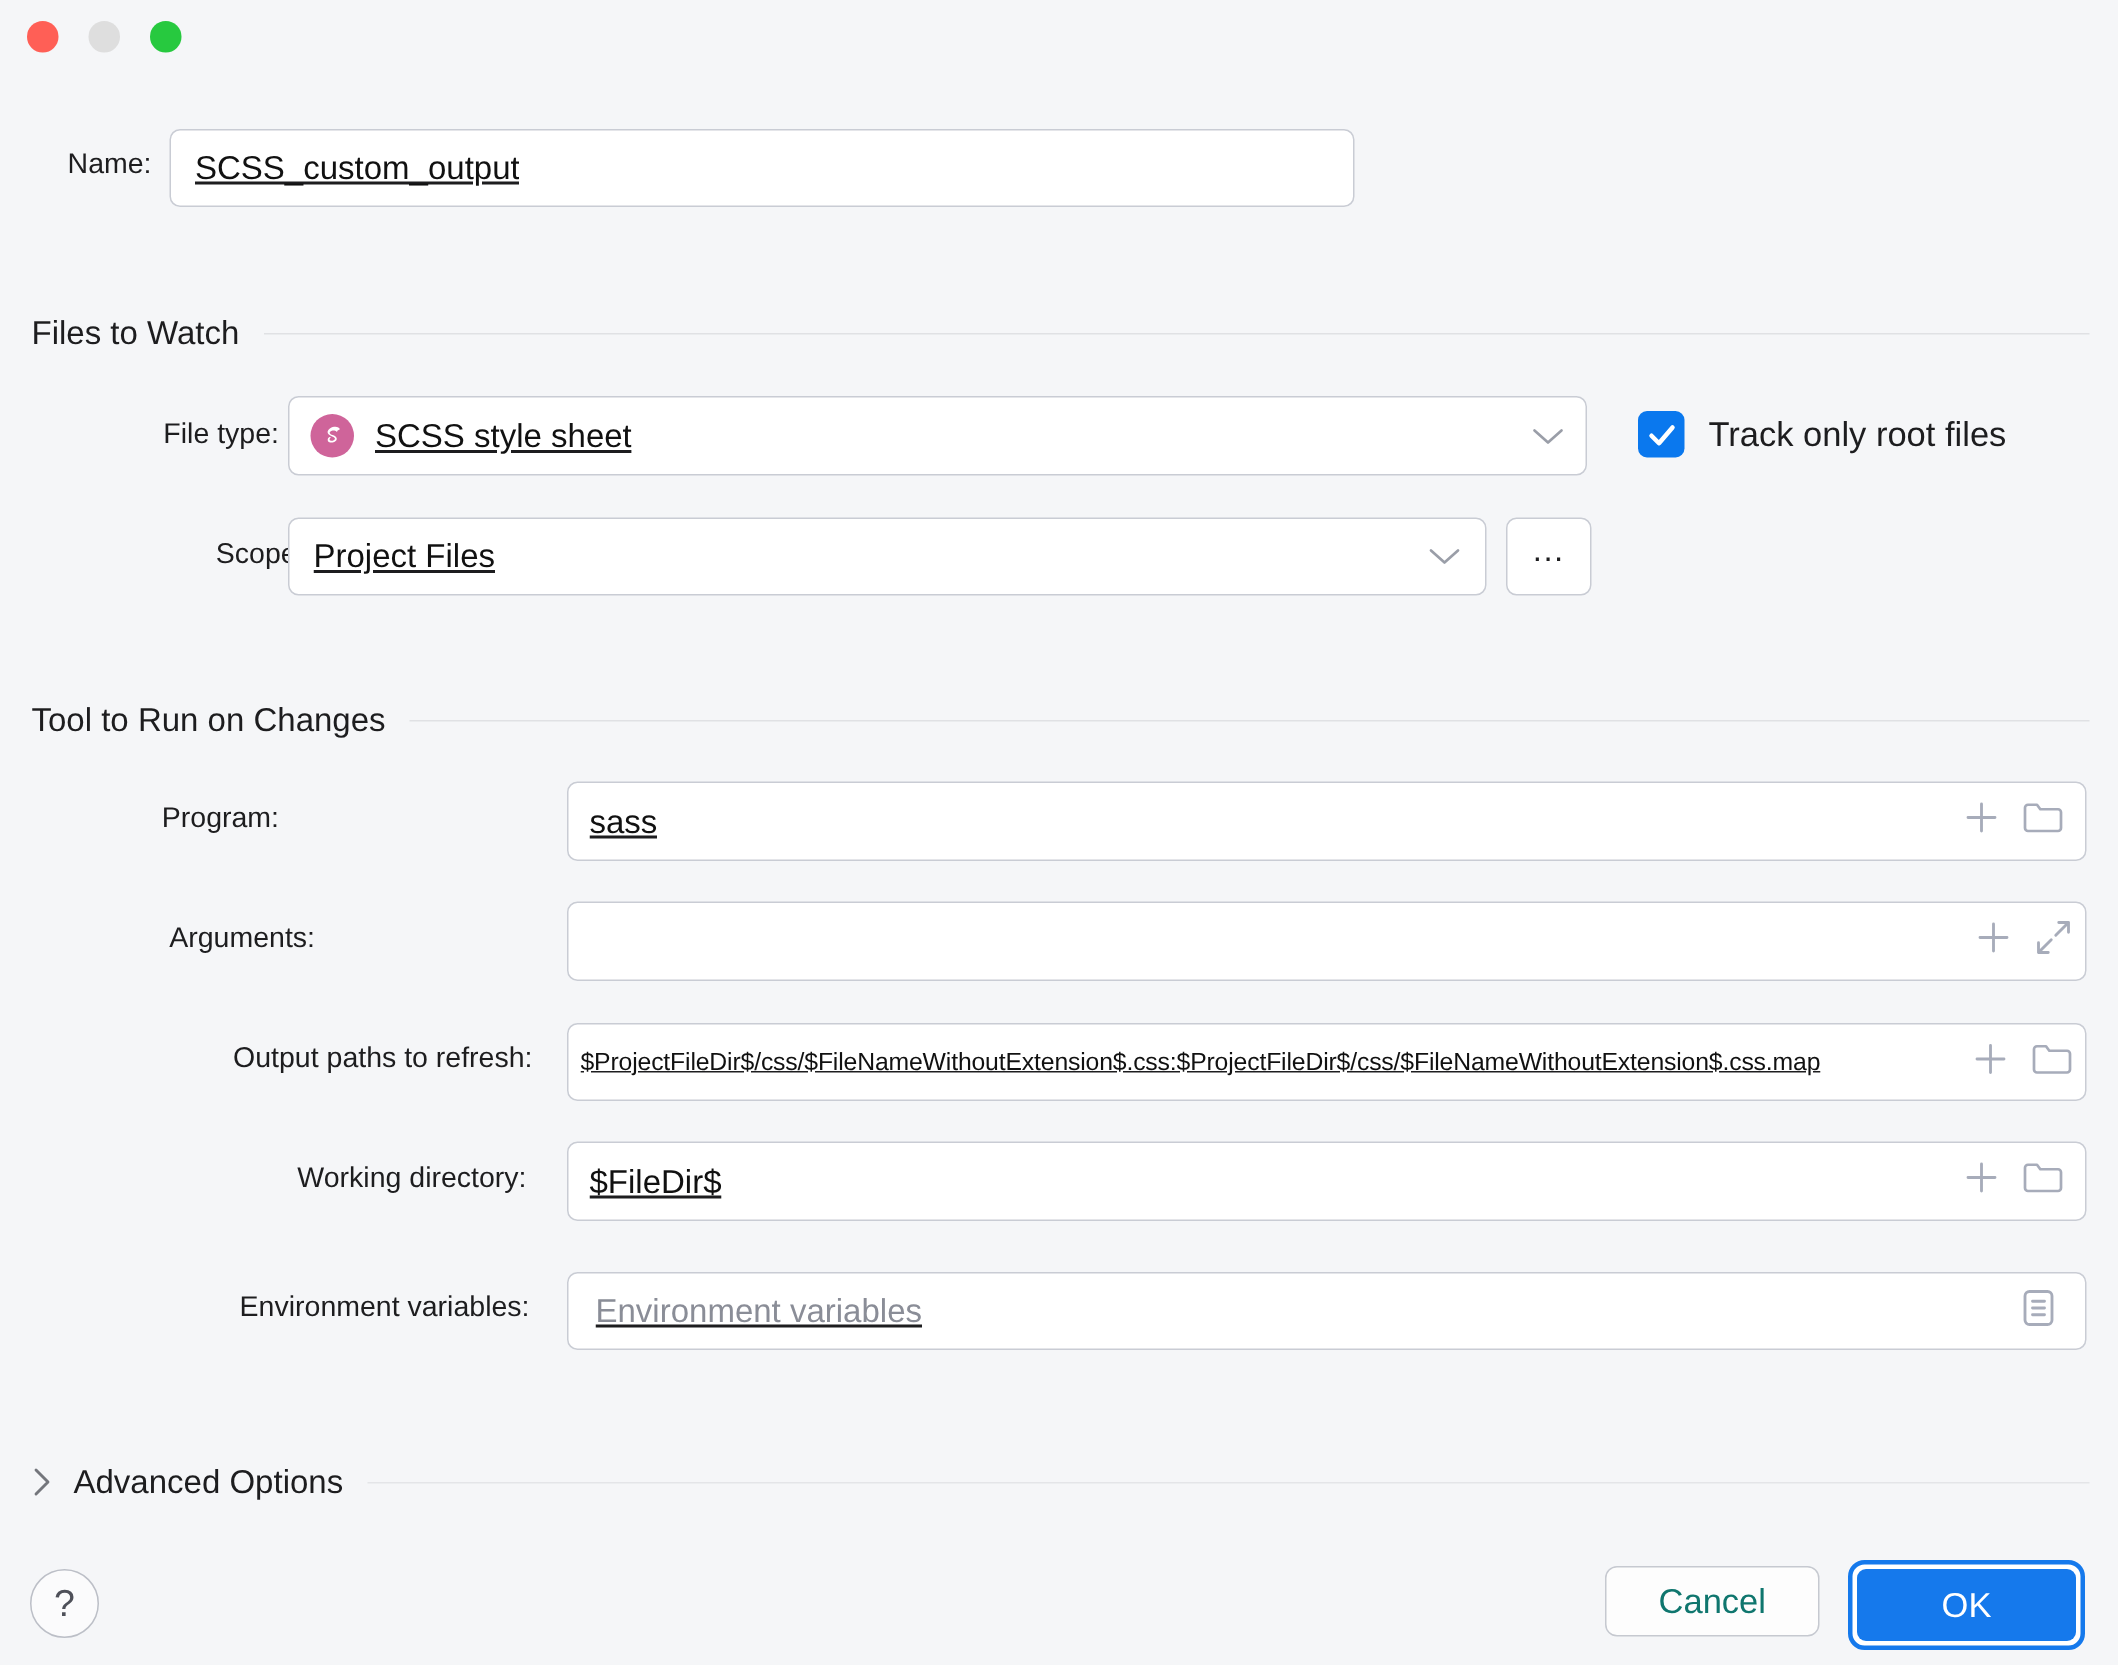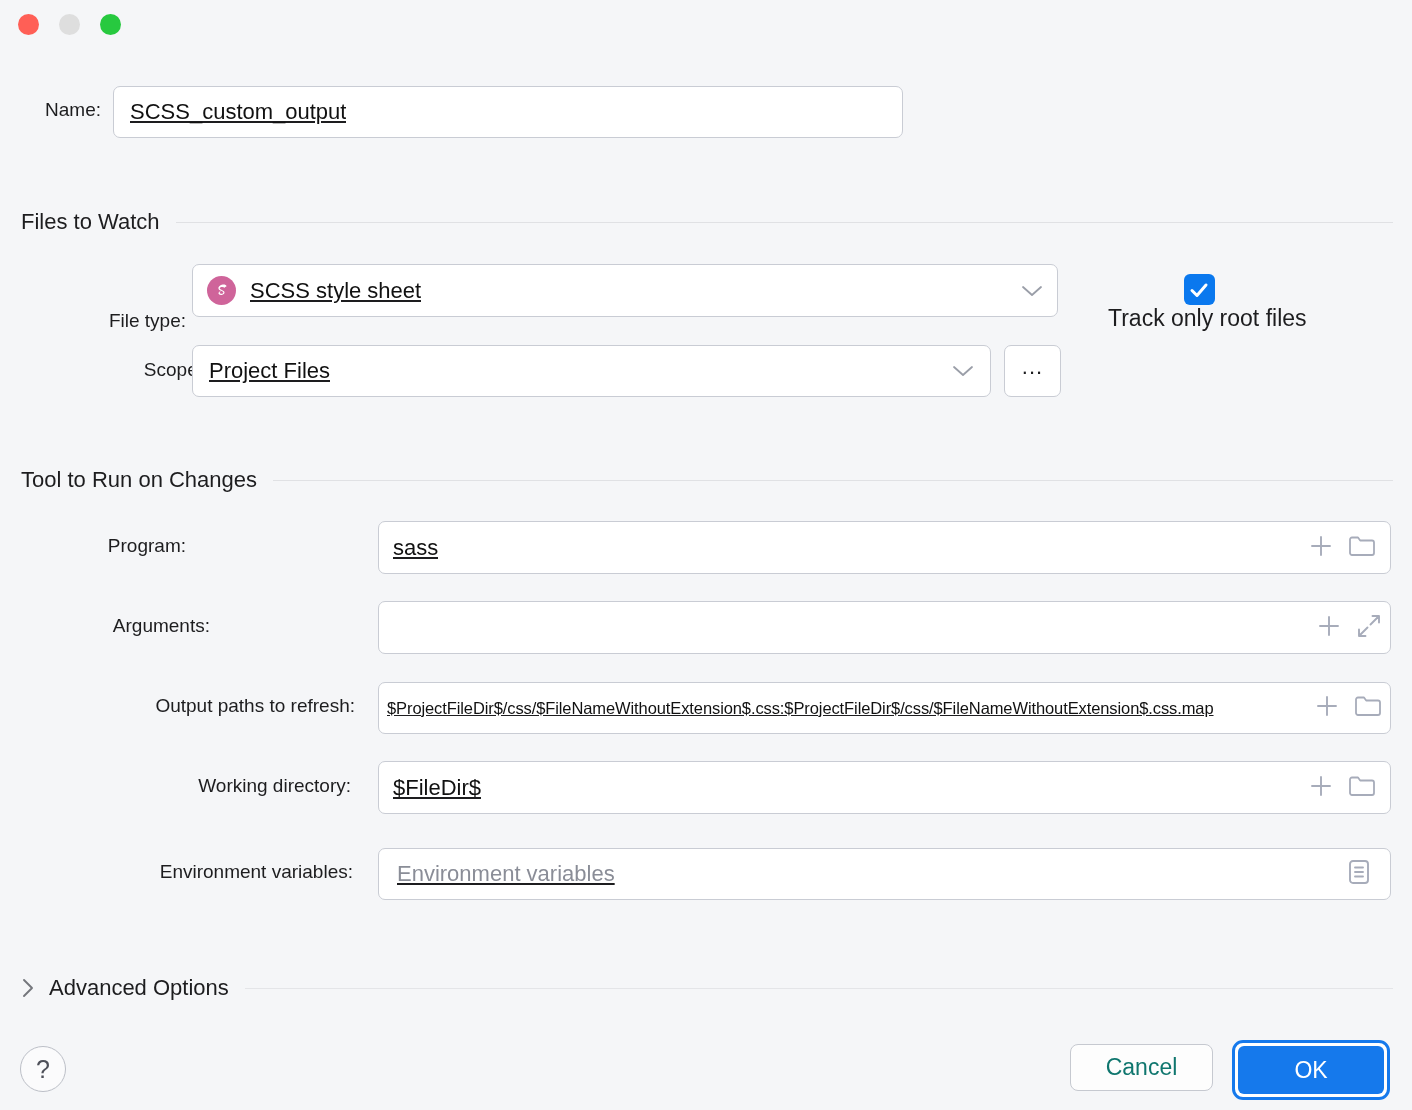--- a/index.html
+++ b/index.html
@@ -102,21 +102,21 @@
   }
   .section-header .sh-line {
     flex: 1;
     height: 1px;
     background: #e0e1e4;
   }
   #files-to-watch-header { top: 209px; }
   #tool-to-run-header { top: 467px; }
 
   
-  #filetype-label { position: absolute; left: 0px; top: 279px; width: 186px; margin-top: 31px; }
+  #filetype-label { position: absolute; left: 0px; top: 279px; width: 186px; }
   #filetype-field { left: 192px; top: 264px; width: 866px; height: 53px; padding: 0 14px; }
   .scss-icon {
     width: 29px; height: 29px;
     border-radius: 50%;
     background: #cf649a;
     margin-right: 14px;
     flex: 0 0 auto;
     position: relative;
   }
   .scss-icon svg { position: absolute; left: 0; top: 0; }
@@ -128,21 +128,20 @@
     display: flex;
     align-items: center;
   }
 
   
   #track-root-checkbox-row {
     position: absolute;
     left: 1092px; top: 274px;
     display: flex;
     align-items: center;
-    flex-direction: column;
   }
   .checkbox {
     width: 31px; height: 31px;
     border-radius: 6px;
     background: #0a78ee;
     display: flex;
     align-items: center;
     justify-content: center;
     flex: 0 0 auto;
   }

